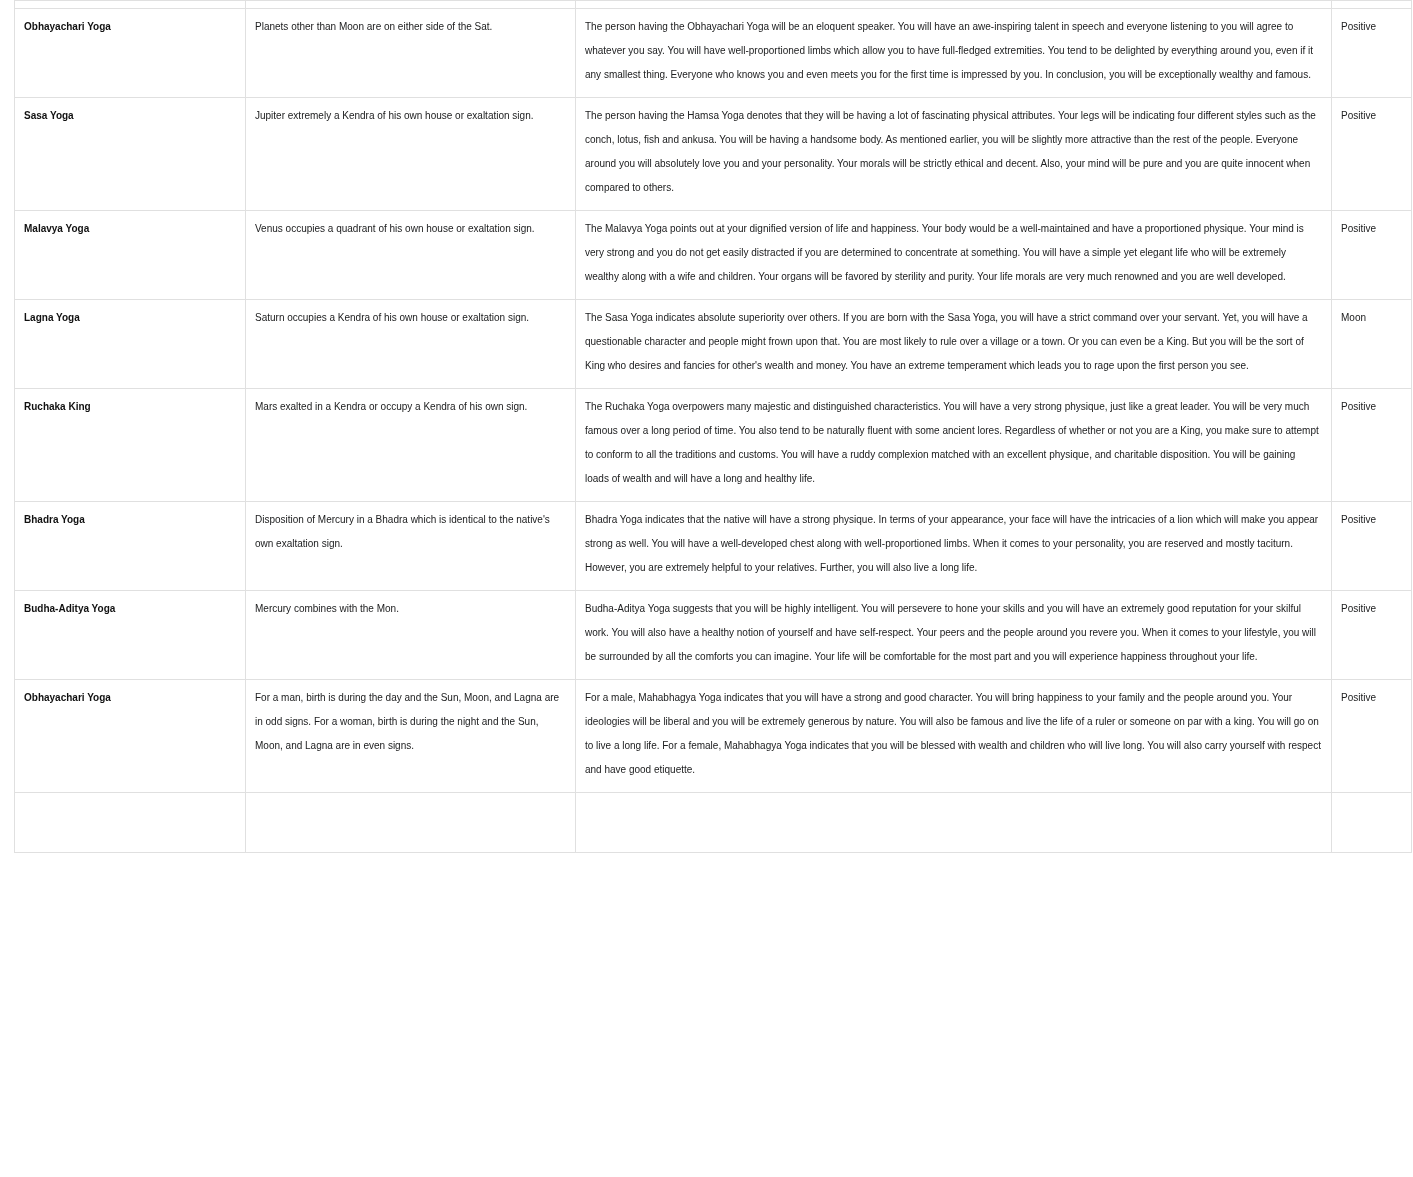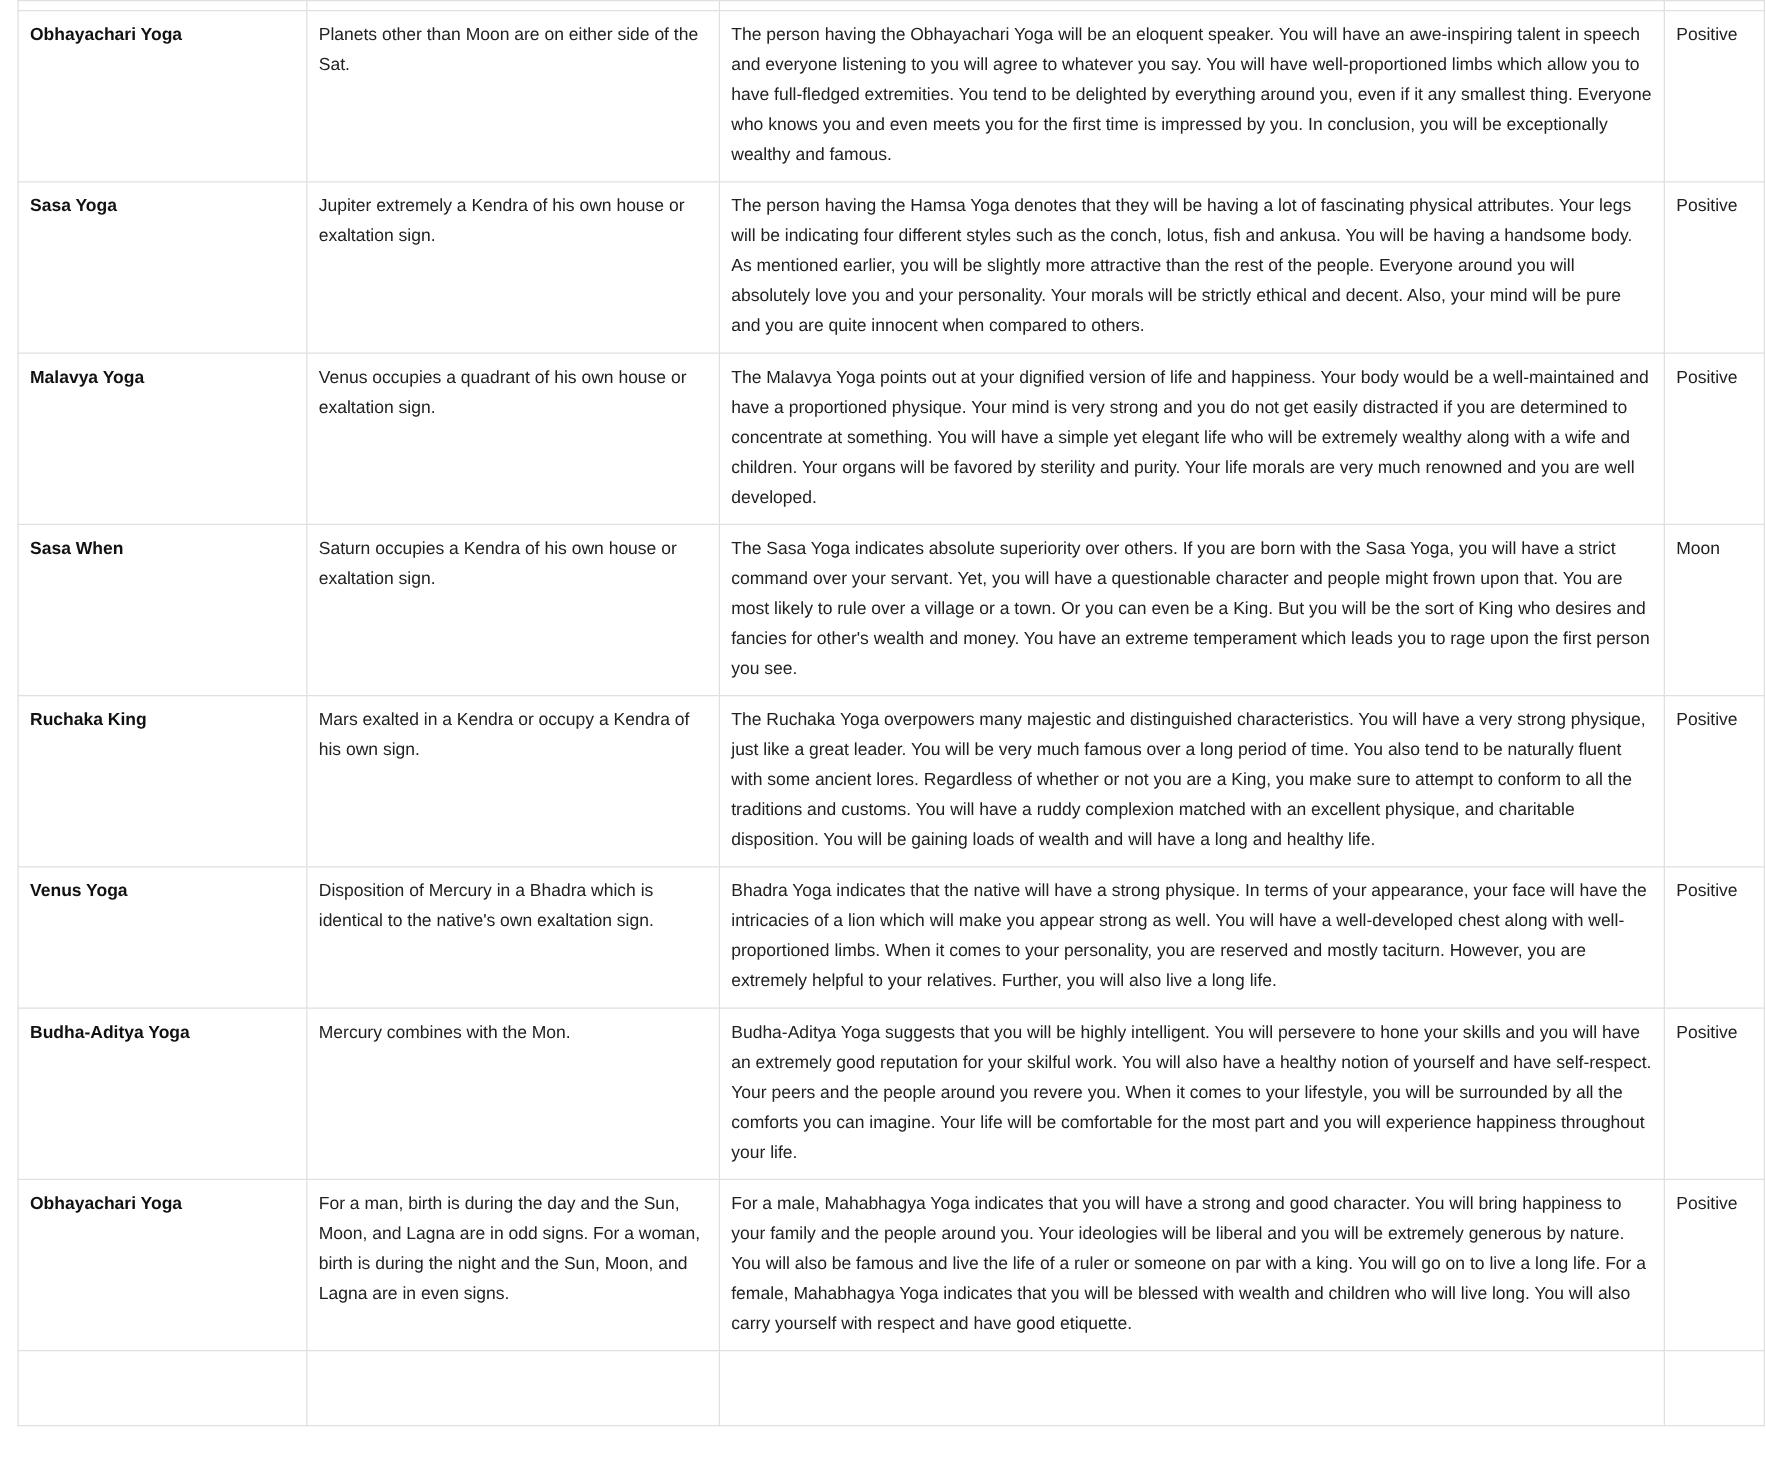--- a/index.html
+++ b/index.html
@@ -23,21 +23,21 @@
   }
   col.c-name { width: 231px; }
   col.c-cond { width: 330px; }
   col.c-desc { width: 756px; }
   col.c-result { width: 80px; }
   td {
     border: 1px solid #e0e0e0;
     vertical-align: top;
     background: #ffffff;
     padding: 6px 9px 10px 9px;
-    font-size: 14px;
+    font-size: 10px;
     line-height: 24px;
     color: #202122;
     overflow: hidden;
     word-wrap: break-word;
   }
   td.cell-name {
     font-weight: bold;
     color: #111111;
   }
   tr.partial-row-top td {
@@ -80,33 +80,33 @@
     <td class="cell-desc">The person having the Hamsa Yoga denotes that they will be having a lot of fascinating physical attributes. Your legs will be indicating four different styles such as the conch, lotus, fish and ankusa. You will be having a handsome body. As mentioned earlier, you will be slightly more attractive than the rest of the people. Everyone around you will absolutely love you and your personality. Your morals will be strictly ethical and decent. Also, your mind will be pure and you are quite innocent when compared to others.</td>
     <td class="cell-result">Positive</td>
   </tr>
         <tr>
     <td class="cell-name">Malavya Yoga</td>
     <td class="cell-cond">Venus occupies a quadrant of his own house or exaltation sign.</td>
     <td class="cell-desc">The Malavya Yoga points out at your dignified version of life and happiness. Your body would be a well-maintained and have a proportioned physique. Your mind is very strong and you do not get easily distracted if you are determined to concentrate at something. You will have a simple yet elegant life who will be extremely wealthy along with a wife and children. Your organs will be favored by sterility and purity. Your life morals are very much renowned and you are well developed.</td>
     <td class="cell-result">Positive</td>
   </tr>
         <tr>
-    <td class="cell-name">Sasa When</td>
+    <td class="cell-name">Lagna Yoga</td>
     <td class="cell-cond">Saturn occupies a Kendra of his own house or exaltation sign.</td>
     <td class="cell-desc">The Sasa Yoga indicates absolute superiority over others. If you are born with the Sasa Yoga, you will have a strict command over your servant. Yet, you will have a questionable character and people might frown upon that. You are most likely to rule over a village or a town. Or you can even be a King. But you will be the sort of King who desires and fancies for other's wealth and money. You have an extreme temperament which leads you to rage upon the first person you see.</td>
     <td class="cell-result">Moon</td>
   </tr>
         <tr>
     <td class="cell-name">Ruchaka King</td>
     <td class="cell-cond">Mars exalted in a Kendra or occupy a Kendra of his own sign.</td>
     <td class="cell-desc">The Ruchaka Yoga overpowers many majestic and distinguished characteristics. You will have a very strong physique, just like a great leader. You will be very much famous over a long period of time. You also tend to be naturally fluent with some ancient lores. Regardless of whether or not you are a King, you make sure to attempt to conform to all the traditions and customs. You will have a ruddy complexion matched with an excellent physique, and charitable disposition. You will be gaining loads of wealth and will have a long and healthy life.</td>
     <td class="cell-result">Positive</td>
   </tr>
         <tr>
-    <td class="cell-name">Venus Yoga</td>
+    <td class="cell-name">Bhadra Yoga</td>
     <td class="cell-cond">Disposition of Mercury in a Bhadra which is identical to the native's own exaltation sign.</td>
     <td class="cell-desc">Bhadra Yoga indicates that the native will have a strong physique. In terms of your appearance, your face will have the intricacies of a lion which will make you appear strong as well. You will have a well-developed chest along with well-proportioned limbs. When it comes to your personality, you are reserved and mostly taciturn. However, you are extremely helpful to your relatives. Further, you will also live a long life.</td>
     <td class="cell-result">Positive</td>
   </tr>
         <tr>
     <td class="cell-name">Budha-Aditya Yoga</td>
     <td class="cell-cond">Mercury combines with the Mon.</td>
     <td class="cell-desc">Budha-Aditya Yoga suggests that you will be highly intelligent. You will persevere to hone your skills and you will have an extremely good reputation for your skilful work. You will also have a healthy notion of yourself and have self-respect. Your peers and the people around you revere you. When it comes to your lifestyle, you will be surrounded by all the comforts you can imagine. Your life will be comfortable for the most part and you will experience happiness throughout your life.</td>
     <td class="cell-result">Positive</td>
   </tr>

